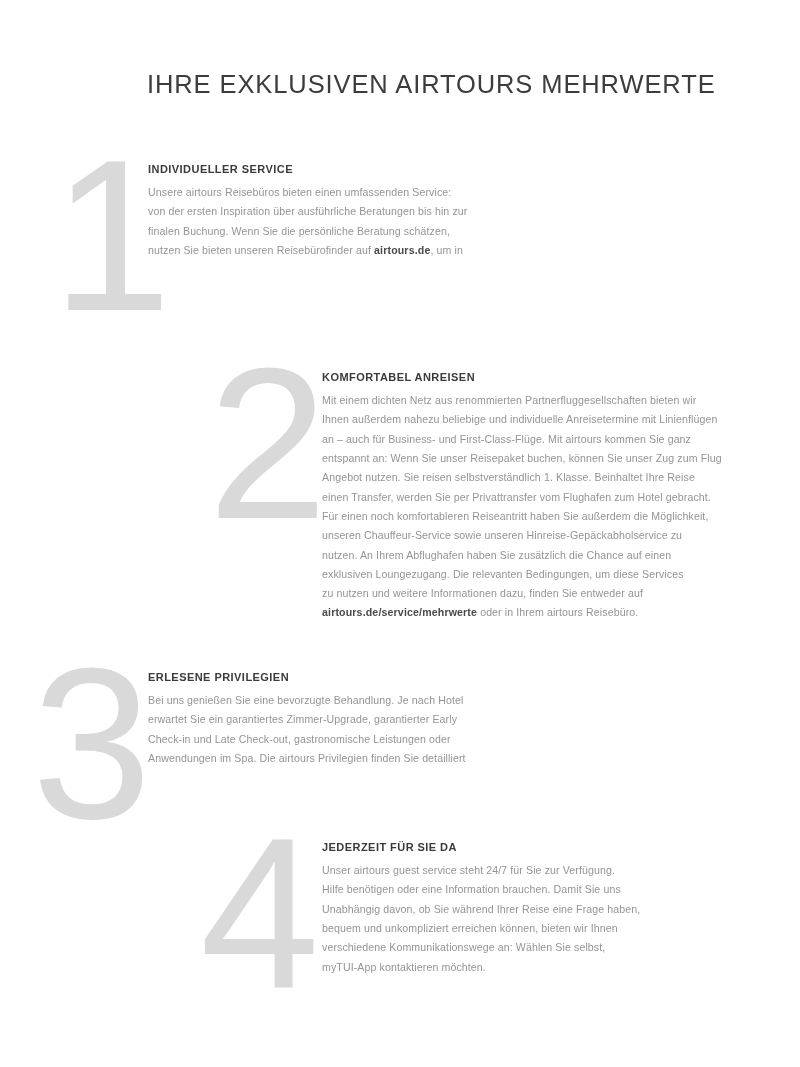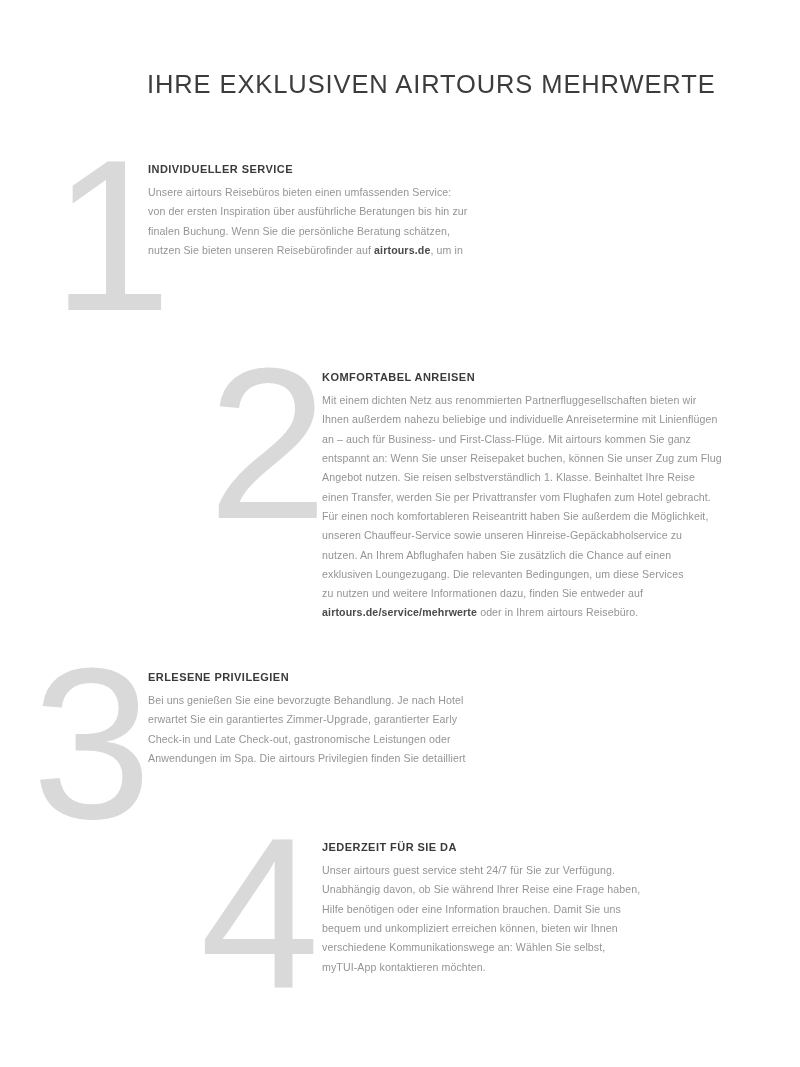--- a/index.html
+++ b/index.html
@@ -157,22 +157,22 @@
         </p>
     </div>
   </section>
 
   <section class="mehrwert-block" id="block-4">
     <div class="big-number">4</div>
     <div class="block-text">
       <h2 class="block-heading">JEDERZEIT FÜR SIE DA</h2>
       <p class="block-body">
           <span class="line"><span>Unser airtours guest service steht 24/7 für Sie zur Verfügung.</span></span>
+          <span class="line"><span>Hilfe benötigen oder eine Information brauchen. Damit Sie uns</span></span>
           <span class="line"><span>Unabhängig davon, ob Sie während Ihrer Reise eine Frage haben,</span></span>
-          <span class="line"><span>Hilfe benötigen oder eine Information brauchen. Damit Sie uns</span></span>
           <span class="line"><span>bequem und unkompliziert erreichen können, bieten wir Ihnen</span></span>
           <span class="line"><span>verschiedene Kommunikationswege an: Wählen Sie selbst,</span></span>
           <span class="line"><span>myTUI-App kontaktieren möchten.</span></span>
         </p>
     </div>
   </section>
 
 </div>
 
 </body></html>

